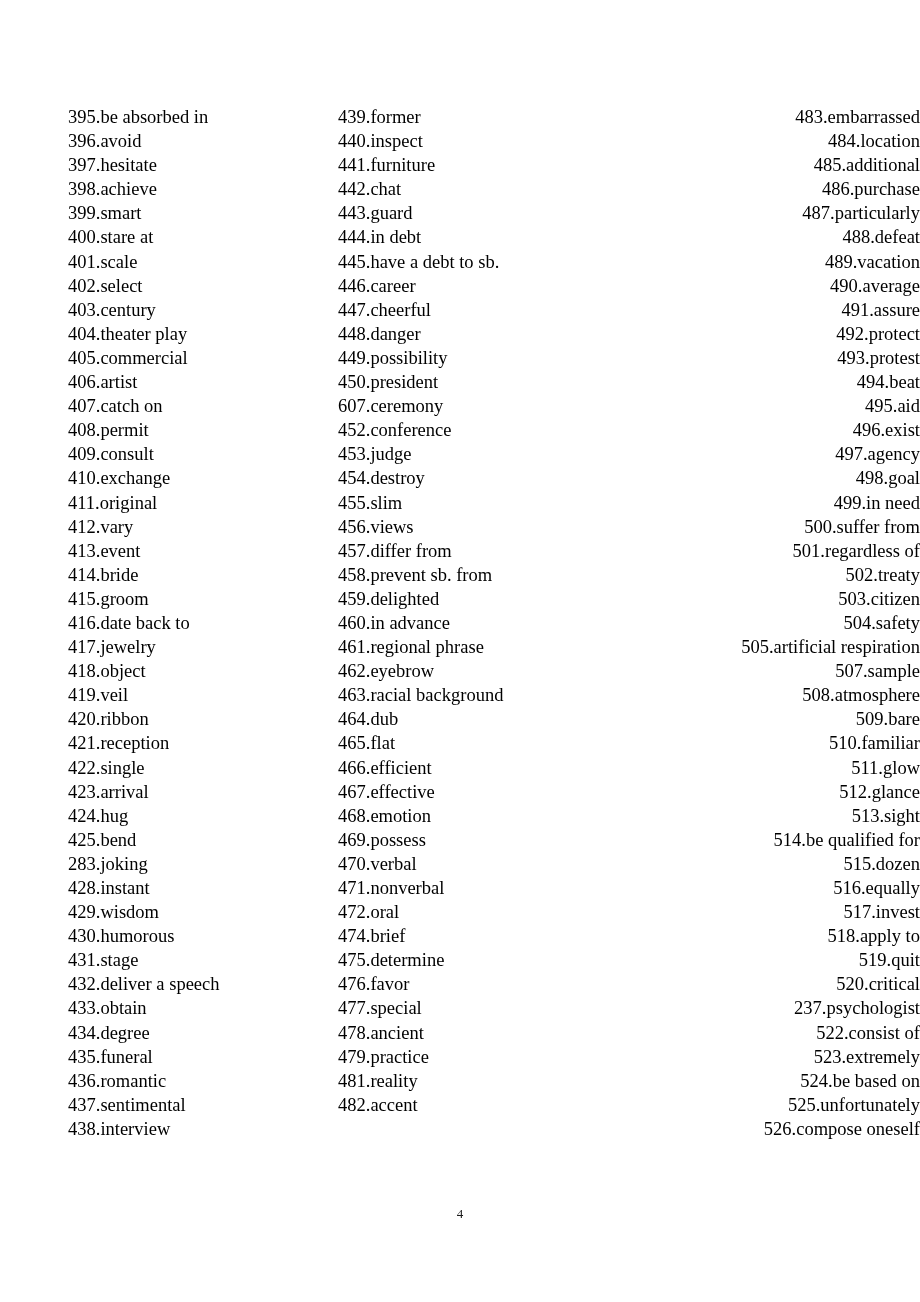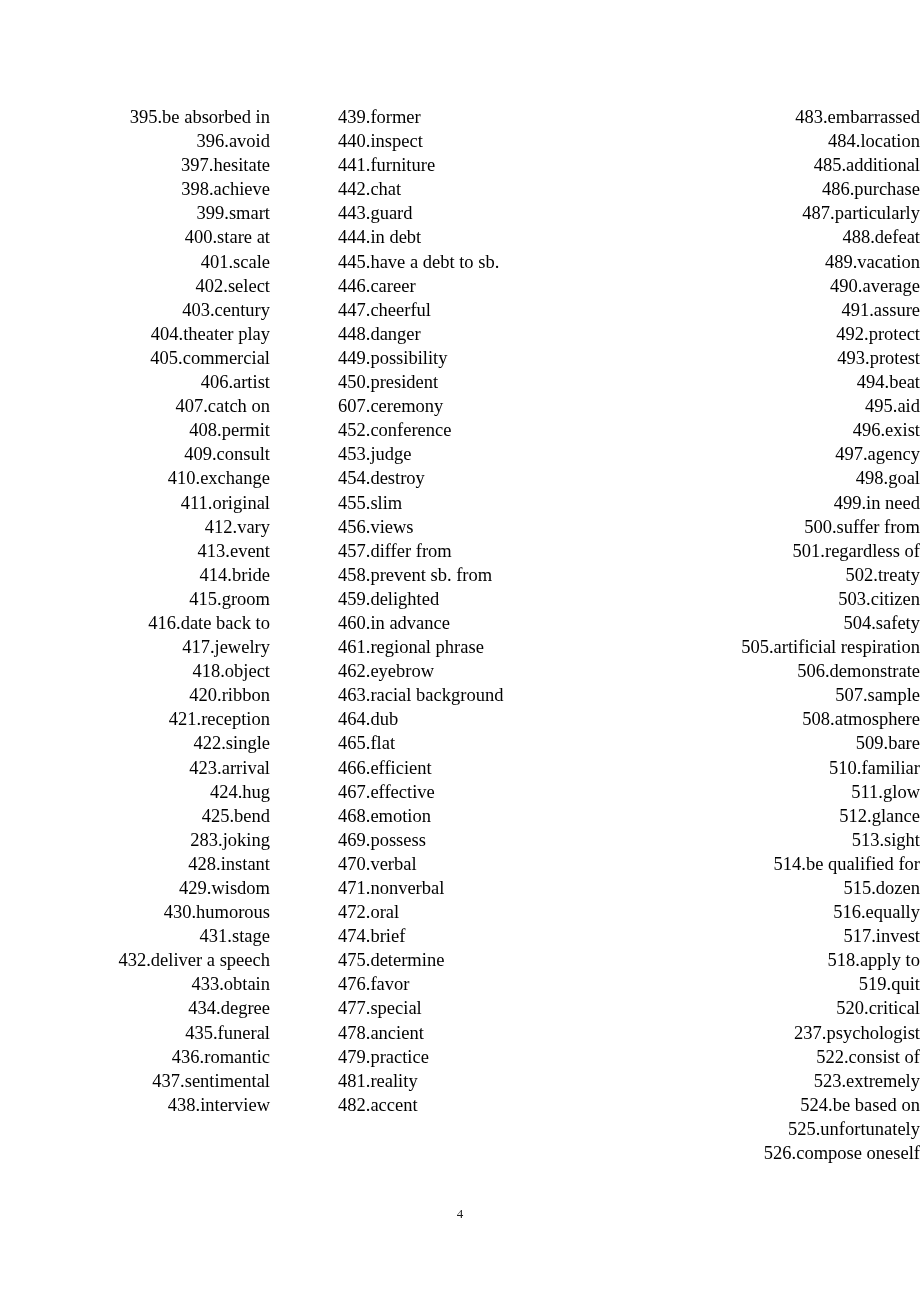--- a/index.html
+++ b/index.html
@@ -32,21 +32,21 @@
   }
   .columns {
     display: flex;
     flex-direction: row;
     align-items: flex-start;
   }
   .vocab-column {
     display: flex;
     flex-direction: column;
   }
-  .col-1 { width: 270px; padding-left: 68px; box-sizing: border-box; text-align: right; }
+  .col-1 { width: 270px; padding-left: 68px; box-sizing: border-box; }
   .col-2 { width: 273px; padding-left: 68px; box-sizing: border-box; }
   .col-3 { width: 377px; padding-left: 68px; box-sizing: border-box; align-items: flex-end; }
   .vocab-item {
     font-size: 18.5px;
     line-height: 24.1px;
     height: 24.1px;
     white-space: nowrap;
     letter-spacing: 0px;
     color: #000000;
   }
@@ -86,20 +86,21 @@
           <div class="vocab-item">409.consult</div>
           <div class="vocab-item">410.exchange</div>
           <div class="vocab-item">411.original</div>
           <div class="vocab-item">412.vary</div>
           <div class="vocab-item">413.event</div>
           <div class="vocab-item">414.bride</div>
           <div class="vocab-item">415.groom</div>
           <div class="vocab-item">416.date back to</div>
           <div class="vocab-item">417.jewelry</div>
           <div class="vocab-item">418.object</div>
+          <div class="vocab-item">419.veil</div>
           <div class="vocab-item">420.ribbon</div>
           <div class="vocab-item">421.reception</div>
           <div class="vocab-item">422.single</div>
           <div class="vocab-item">423.arrival</div>
           <div class="vocab-item">424.hug</div>
           <div class="vocab-item">425.bend</div>
           <div class="vocab-item">283.joking</div>
           <div class="vocab-item">428.instant</div>
           <div class="vocab-item">429.wisdom</div>
           <div class="vocab-item">430.humorous</div>
@@ -173,21 +174,20 @@
           <div class="vocab-item">496.exist</div>
           <div class="vocab-item">497.agency</div>
           <div class="vocab-item">498.goal</div>
           <div class="vocab-item">499.in need</div>
           <div class="vocab-item">500.suffer from</div>
           <div class="vocab-item">501.regardless of</div>
           <div class="vocab-item">502.treaty</div>
           <div class="vocab-item">503.citizen</div>
           <div class="vocab-item">504.safety</div>
           <div class="vocab-item">505.artificial respiration</div>
-          <div class="vocab-item">506.demonstrate</div>
           <div class="vocab-item">507.sample</div>
           <div class="vocab-item">508.atmosphere</div>
           <div class="vocab-item">509.bare</div>
           <div class="vocab-item">510.familiar</div>
           <div class="vocab-item">511.glow</div>
           <div class="vocab-item">512.glance</div>
           <div class="vocab-item">513.sight</div>
           <div class="vocab-item">514.be qualified for</div>
           <div class="vocab-item">515.dozen</div>
           <div class="vocab-item">516.equally</div>

